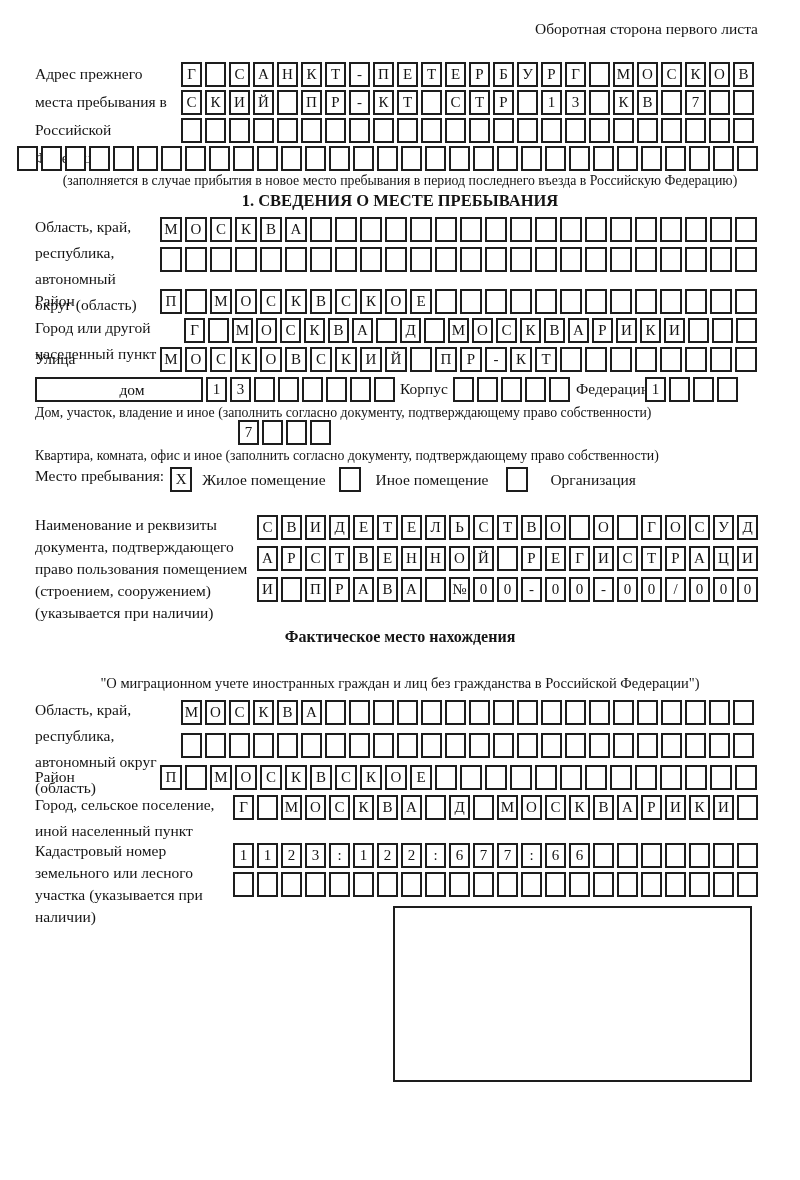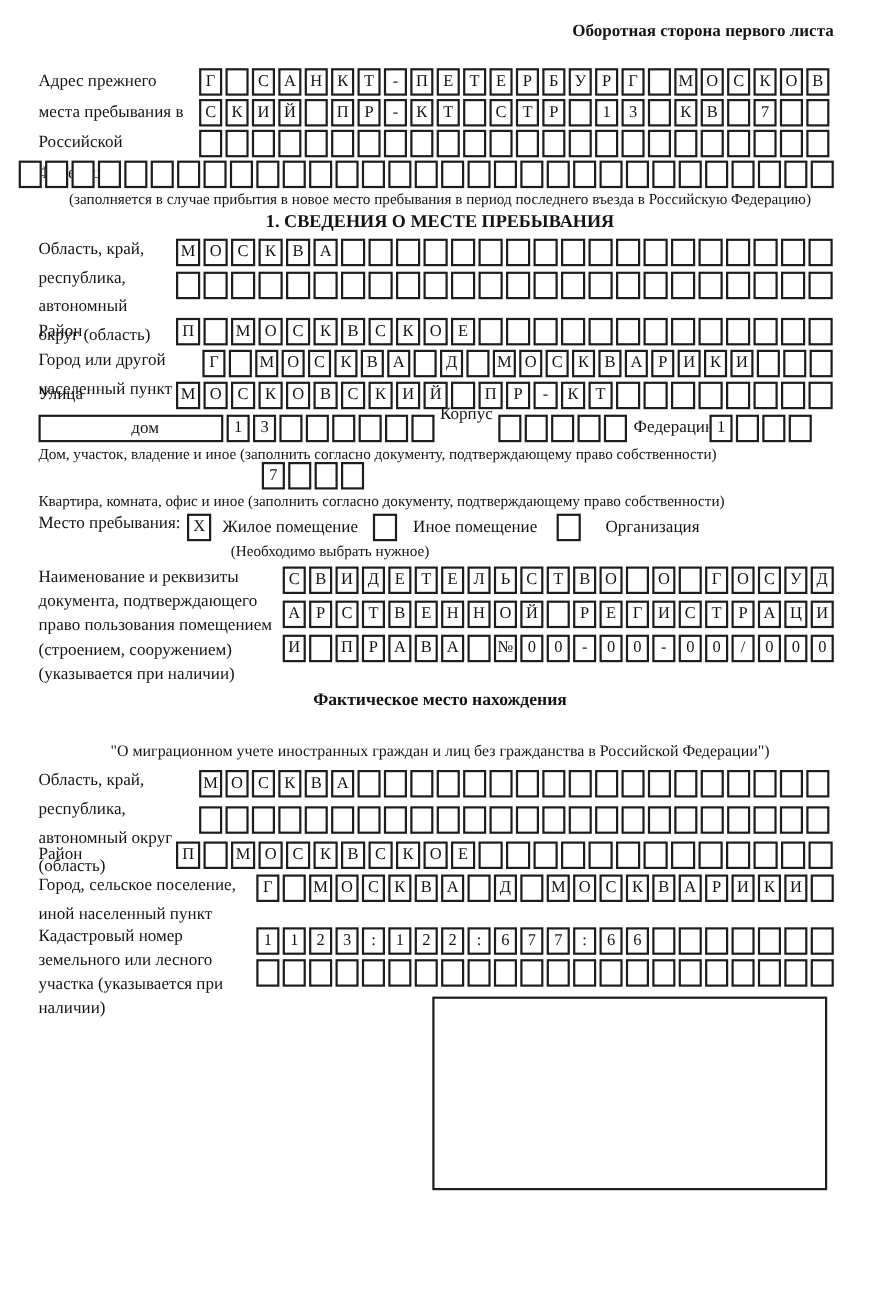--- a/index.html
+++ b/index.html
@@ -1,20 +1,20 @@
 <!DOCTYPE html>
 <html><head>
 <meta charset="utf-8">
 <style>
   html,body{margin:0;padding:0;background:#fff;}
   #page{
     position:relative;width:800px;height:1180px;background:#ffffff;
     font-family:"Liberation Serif", serif;color:#141414;overflow:hidden;
   }
-  .abs{position:absolute;font-weight:bold;}
+  .abs{position:absolute;}
   .lbl{position:absolute;font-size:15.5px;line-height:26px;}
   .lbl-tight{line-height:22px;}
   .cellrow{position:absolute;display:flex;gap:3px;}
   .cell{
     flex:0 0 21px;width:21px;height:25px;border:2px solid #1d1d1d;box-sizing:border-box;
     display:flex;align-items:center;justify-content:center;
     font-size:15px;background:#fff;overflow:hidden;
   }
   .w25 .cell{flex:0 0 22px;width:22px;}
   .widebox{
@@ -299,21 +299,21 @@
   <div class="cellrow" style="left:206px;top:377px;">
       <span class="cell">1</span>
       <span class="cell">3</span>
       <span class="cell"></span>
       <span class="cell"></span>
       <span class="cell"></span>
       <span class="cell"></span>
       <span class="cell"></span>
       <span class="cell"></span>
     </div>
-  <div class="inline-lbl" style="left:400px;top:368px;">Корпус</div>
+  <div class="inline-lbl" style="left:400px;top:380px;">Корпус</div>
   <div class="cellrow" style="left:453px;top:377px;">
       <span class="cell"></span>
       <span class="cell"></span>
       <span class="cell"></span>
       <span class="cell"></span>
       <span class="cell"></span>
     </div>
   <div class="inline-lbl" style="left:576px;top:380px;">Федерацию</div>
   <div class="cellrow" style="left:645px;top:377px;">
       <span class="cell">1</span>
@@ -339,21 +339,20 @@
     </span>
     <span class="opt" style="margin-left:13px;">
       <span class="checkbox"></span>
       <span style="margin-left:15px;">Иное помещение</span>
     </span>
     <span class="opt" style="margin-left:18px;">
       <span class="checkbox"></span>
       <span style="margin-left:22px;">Организация</span>
     </span>
   </div>
-  <div class="caption" style="left:155px;top:493px;width:290px;text-align:center;">(Необходимо выбрать нужное)</div>
 
   <div class="lbl lbl-tight" style="left:35px;top:514px;width:222px;">Наименование и реквизиты документа, подтверждающего право пользования помещением (строением, сооружением) (указывается при наличии)</div>
   <div class="cellrow" style="left:257px;top:515px;">
       <span class="cell">С</span>
       <span class="cell">В</span>
       <span class="cell">И</span>
       <span class="cell">Д</span>
       <span class="cell">Е</span>
       <span class="cell">Т</span>
       <span class="cell">Е</span>

